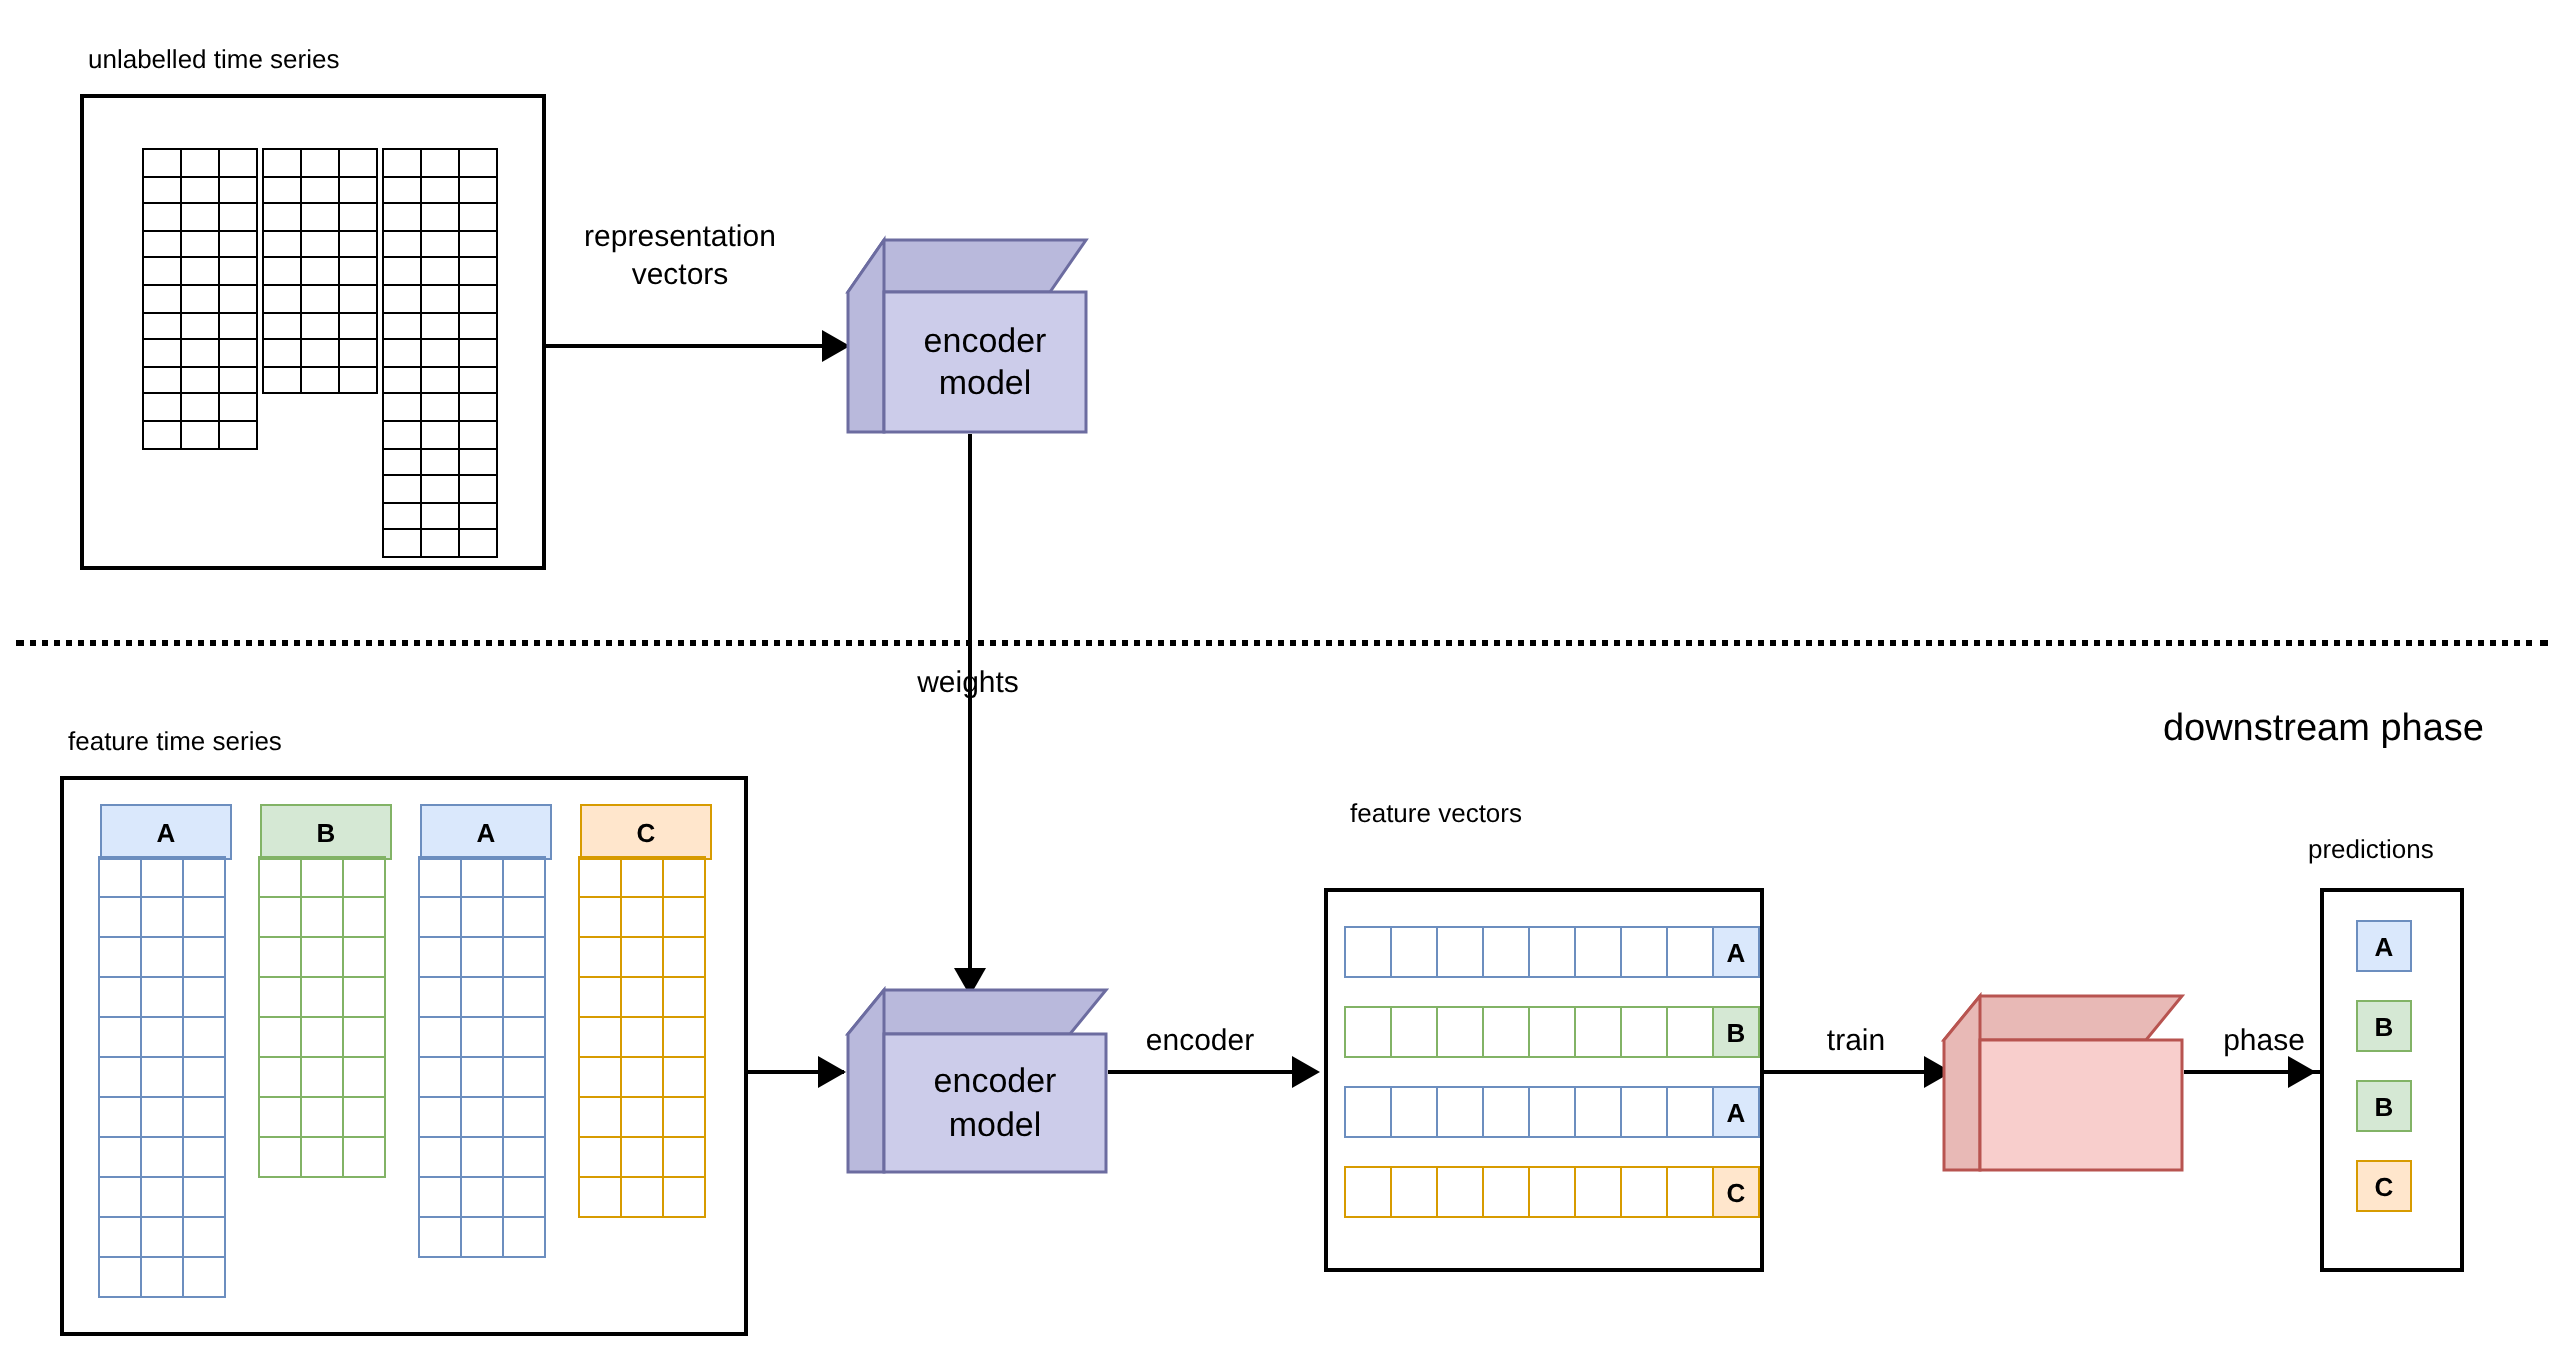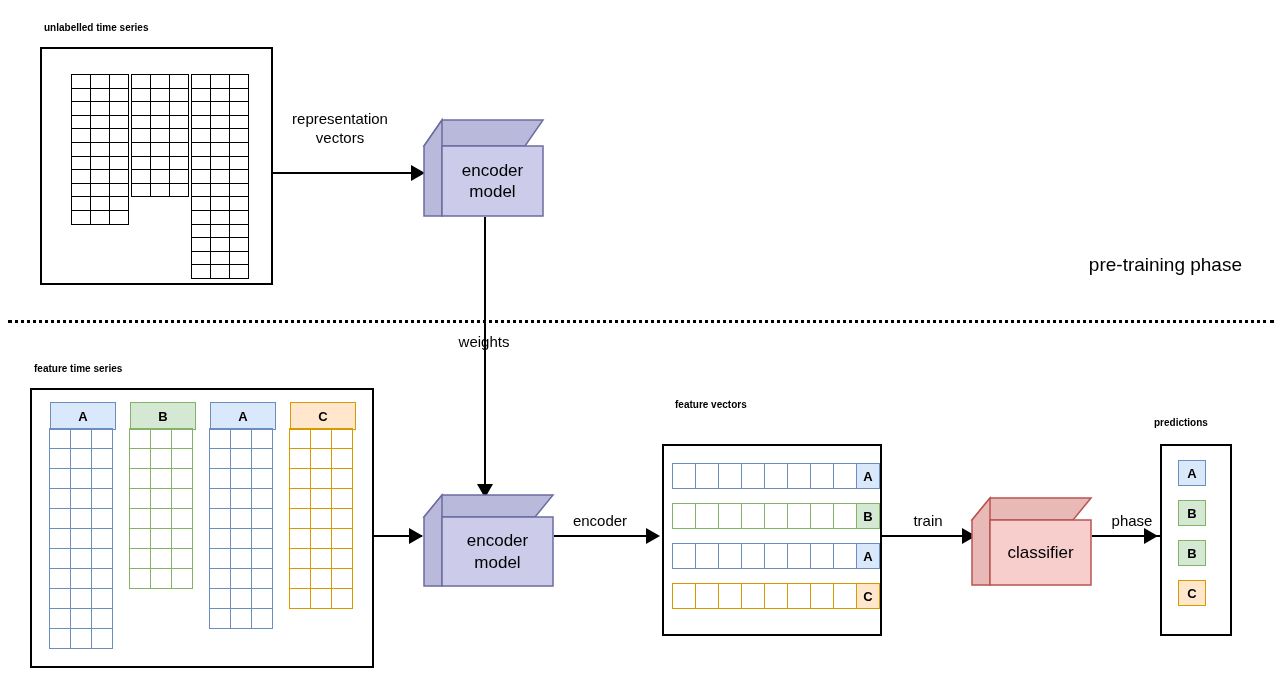--- a/index.html
+++ b/index.html
@@ -13,22 +13,22 @@
     position:relative;
     width:1282px;
     height:681px;
     overflow:hidden;
     background:#ffffff;
   }
   .abs{position:absolute;}
 
   
   .section-title{
-    font-size:10px;
-    font-weight:bold;
+    font-size:13px;
+    font-weight:normal;
     white-space:nowrap;
     line-height:1;
   }
   .phase-label{
     font-size:19px;
     font-weight:normal;
     white-space:nowrap;
     line-height:1;
     text-align:right;
   }
@@ -356,29 +356,29 @@
       <polygon points="0,26 18,0 119,0 101,26" fill="#b9b9dc" stroke="#6c6ca0" stroke-width="1.5"></polygon>
       <polygon points="0,26 0,96 18,96 18,0" fill="#b9b9dc" stroke="#6c6ca0" stroke-width="1.5"></polygon>
       <rect x="18" y="26" width="101" height="70" fill="#ccccea" stroke="#6c6ca0" stroke-width="1.5"></rect>
     </svg>
     <div class="cube-text" style="left:18px; top:26px; width:101px; height:70px;">
       <span>encoder</span>
       <span>model</span>
     </div>
   </div>
 
-  <div class="abs phase-label" style="left:942px; top:255px; width:300px;">pre-training phase</div>
 
   <div class="abs divider" style="left:8px; top:320px; width:1266px;"></div>
 
   <div class="abs vline" style="left:484px; top:217px; height:159px;"></div>
   <div class="abs edge-label" style="left:424px; top:333px; width:120px;">weights</div>
   <div class="abs vline" style="left:484px; top:376px; height:110px;"></div>
   <div class="abs arrowhead-d" style="left:477px; top:484px;"></div>
 
+  <div class="abs phase-label" style="left:942px; top:355px; width:300px;">downstream phase</div>
 
   <div class="abs section-title" style="left:34px; top:364px;">feature time series</div>
 
   <div class="abs panel" id="labelled-panel" style="left:30px; top:388px; width:344px; height:280px;">
     <div class="abs" id="labelled-grids" style="left:0;top:0;">
         <div class="abs" style="left: 18px; top: 12px;">
           <div class="labelhead k-blue" style="width: 66px; height: 28px;">A</div>
           <div class="tscol" style="margin-top: -1px;">
             <div class="tsrow">
               <div class="cell k-blue" style="width: 22px; height: 21px;"></div>
@@ -662,23 +662,20 @@
   <div class="abs edge-label" style="left:892px; top:512px; width:72px;">train</div>
   <div class="abs hline" style="left:882px; top:535px; width:82px;"></div>
   <div class="abs arrowhead-r" style="left:962px; top:528px;"></div>
 
   <div class="cube" style="left:972px; top:498px; width:120px; height:88px;">
     <svg width="120" height="88" viewBox="0 0 120 88">
       <polygon points="0,22 18,0 119,0 101,22" fill="#e8b9b6" stroke="#b85450" stroke-width="1.5"></polygon>
       <polygon points="0,22 0,87 18,87 18,0" fill="#e8b9b6" stroke="#b85450" stroke-width="1.5"></polygon>
       <rect x="18" y="22" width="101" height="65" fill="#f8cecc" stroke="#b85450" stroke-width="1.5"></rect>
     </svg>
-    <div class="cube-text" style="left:18px; top:22px; width:101px; height:65px;">
-      <span>classifier</span>
-    </div>
   </div>
 
   <div class="abs edge-label" style="left:1100px; top:512px; width:64px;">phase</div>
   <div class="abs hline" style="left:1092px; top:535px; width:68px;"></div>
   <div class="abs arrowhead-r" style="left:1144px; top:528px;"></div>
 
   <div class="abs section-title" style="left:1154px; top:418px;">predictions</div>
   <div class="abs panel" id="predictions-panel" style="left:1160px; top:444px; width:72px; height:192px;">
     <div class="abs" id="pred-list" style="left:16px; top:14px;">
         <div class="chip k-blue" style="margin-bottom: 14px;">A</div>

